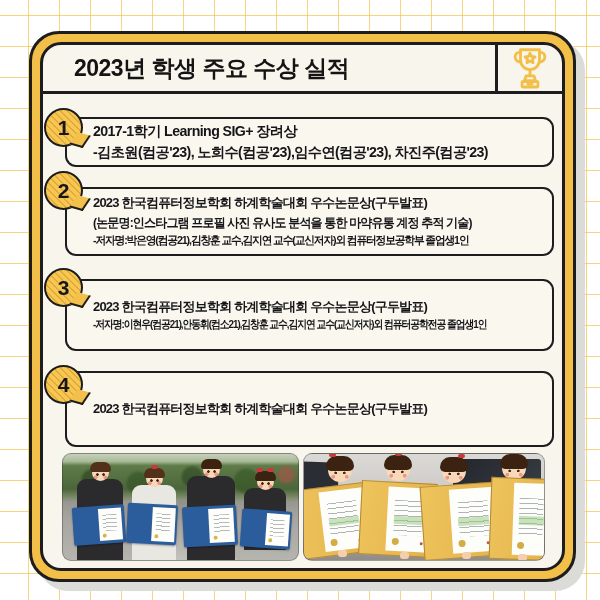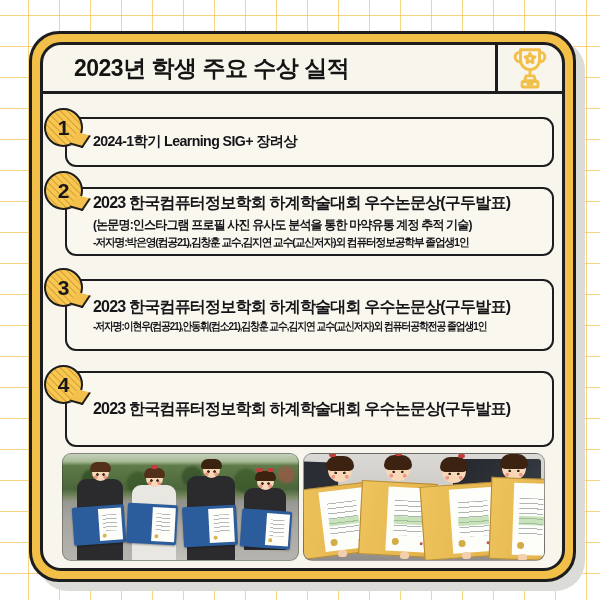--- a/index.html
+++ b/index.html
@@ -47,21 +47,21 @@
     border:2.5px solid #1d1d1f;border-radius:11px;
     box-sizing:border-box;
     display:flex;flex-direction:column;justify-content:center;
     padding:3px 6px 3px 26px;gap:2px;
   }
   .box1{top:23px;height:50px;}
   .box2{top:93px;height:69px;}
   .box3{top:185px;height:72px;}
   .box4{top:277px;height:76px;}
   .line{white-space:nowrap;color:#16161a;font-weight:700;line-height:1.35;}
-  .t15{font-size:16px;letter-spacing:-0.8px;}
+  .t15{font-size:13px;letter-spacing:-0.8px;}
   .t14{font-size:14.2px;letter-spacing:-0.6px;}
   .s13{font-size:12.8px;letter-spacing:-0.9px;}
   .s12{font-size:12px;letter-spacing:-1px;}
   .s11{font-size:11.4px;letter-spacing:-1.2px;}
   .sqz{transform:scaleX(.94);transform-origin:0 50%;}
   .sqz2{transform:scaleX(.86);transform-origin:0 50%;}
   
   .badge{
     position:absolute;left:1px;width:39px;height:39px;border-radius:50%;
     background:repeating-linear-gradient(45deg,#F6C751 0 3.5px,#E2A93C 3.5px 5px);
@@ -152,21 +152,22 @@
               <path d="M23.5 49.5 h5"></path>
               <path d="M26 10.5 l1.9 3.9 4.3 .6 -3.1 3 .7 4.3 -3.8 -2 -3.8 2 .7 -4.3 -3.1 -3 4.3 -.6 z"></path>
             </g>
           </svg>
         </div>
       </div>
 
       <div class="content">
 
         <div class="award-box box1">
-          <div class="line t14">2024-1학기 Learning SIG+ 장려상</div>
+          <div class="line t14">2017-1학기 Learning SIG+ 장려상</div>
+          <div class="line t14">-김초원(컴공'23), 노희수(컴공'23),임수연(컴공'23), 차진주(컴공'23)</div>
         </div>
         <div class="badge bd1">
           <span>1</span>
         </div>
 
         <div class="award-box box2">
           <div class="line t15">2023 한국컴퓨터정보학회 하계학술대회 우수논문상(구두발표)</div>
           <div class="line s13 sqz">(논문명:인스타그램 프로필 사진 유사도 분석을 통한 마약유통 계정 추적 기술)</div>
           <div class="line s11 sqz">-저자명:박은영(컴공21),김창훈 교수,김지연 교수(교신저자)외 컴퓨터정보공학부 졸업생1인</div>
         </div>

